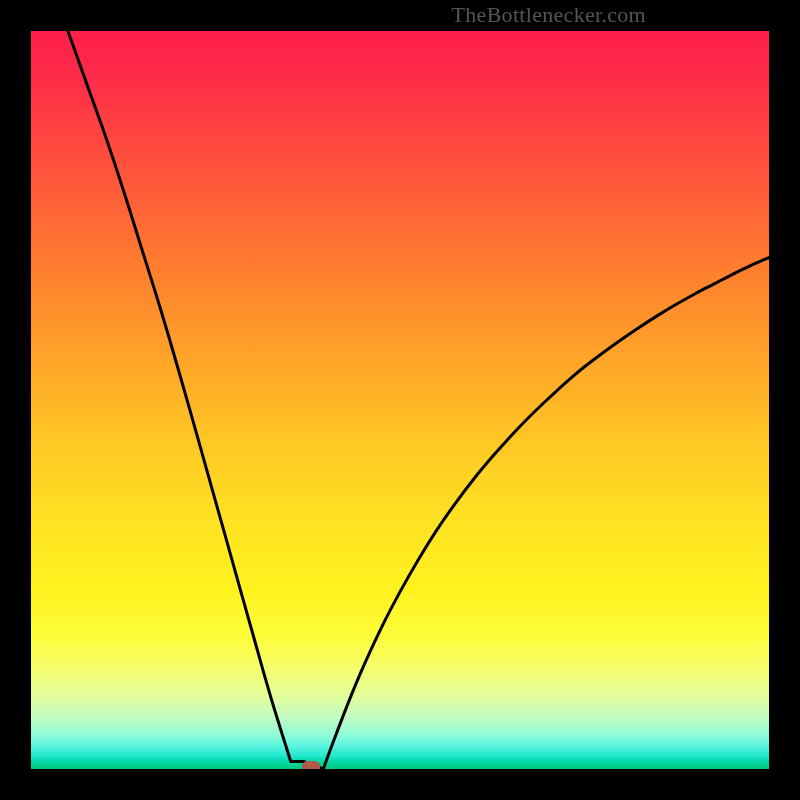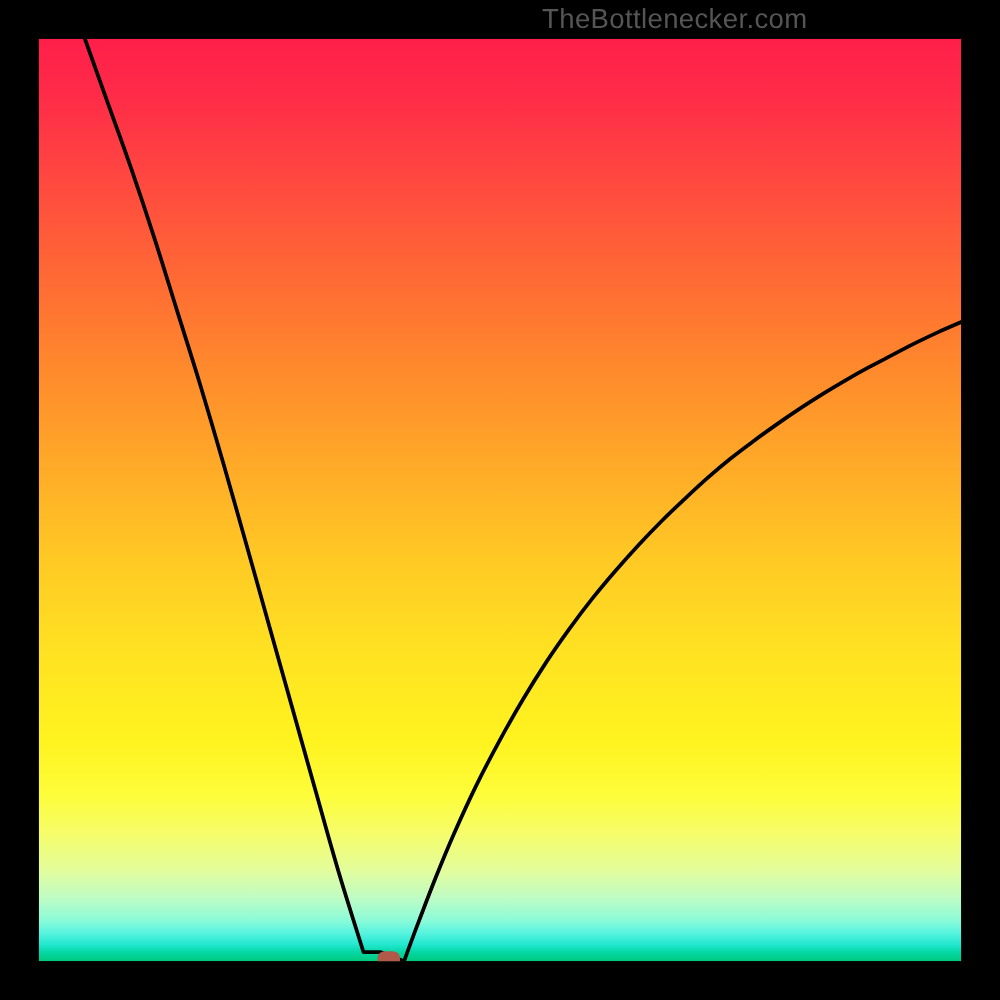--- a/index.html
+++ b/index.html
@@ -9,20 +9,21 @@
     height: 800px;
     background: #000;
     overflow: hidden;
     font-family: Arial, Helvetica, sans-serif;
   }
   .frame {
     position: relative;
     width: 664px;
     height: 800px;
     box-sizing: border-box;
+    font-family: Liberation Serif, serif;
   }
   .watermark {
     position: absolute;
     top: 2px;
     right: 18px;
     color: #555;
     font-size: 22px;
     font-weight: 400;
     letter-spacing: 0.3px;
     z-index: 10;

